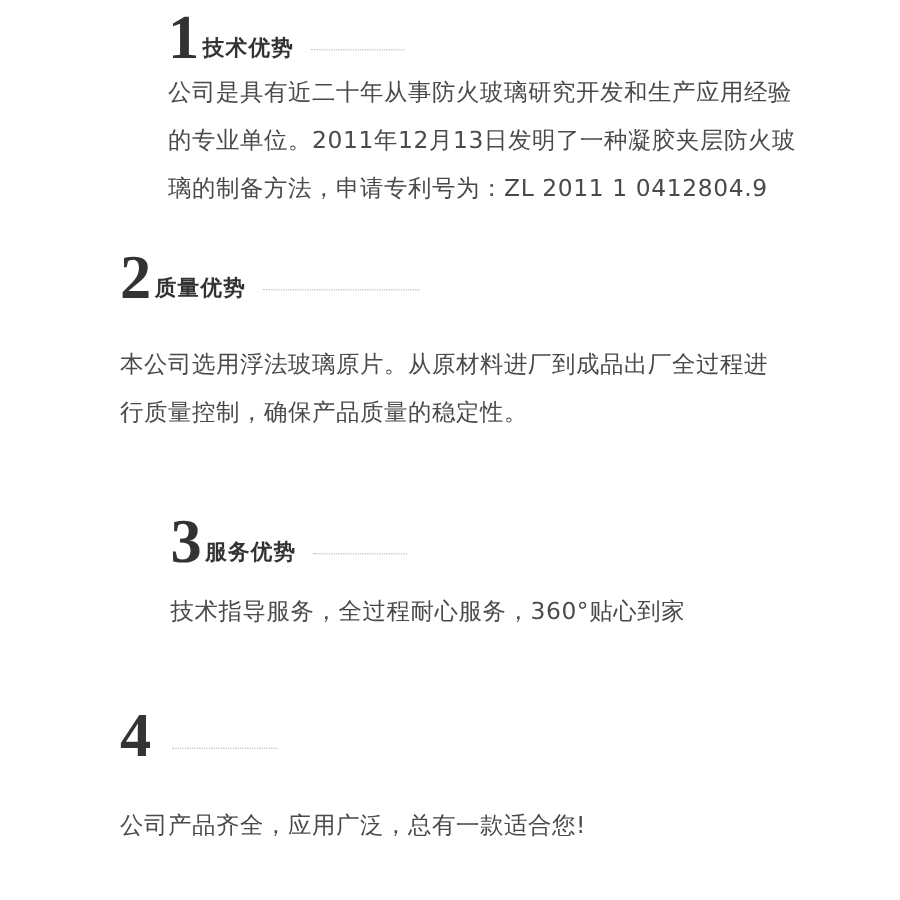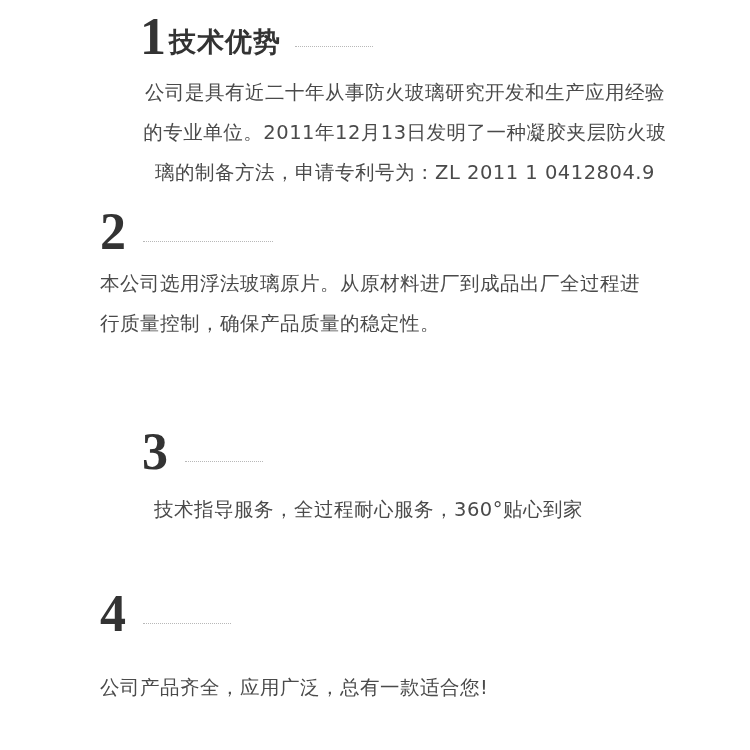--- a/index.html
+++ b/index.html
@@ -42,21 +42,21 @@
     color: #333333;
     letter-spacing: -1px;
     padding-right: 4px;
     position: relative;
     top: 2px;
   }
 
   .title {
     font-family: "DejaVu Sans", "Liberation Sans", sans-serif;
     font-weight: bold;
-    font-size: 27px;
+    font-size: 18px;
     line-height: 1;
     color: #333333;
     letter-spacing: 1px;
     padding-bottom: 2px;
     margin-top: 20px;
   }
 
   .rule {
     flex: 1 1 auto;
     height: 1px;
@@ -68,27 +68,27 @@
   .body-text {
     font-family: "DejaVu Sans", "Liberation Sans", sans-serif;
     font-size: 19.5px;
     line-height: 40px;
     color: #4a4a4a;
     letter-spacing: 0.5px;
   }
 
   
   #sec-1 { left: 140px; top: 8px;   width: 535px; }
-  #sec-1 .body-text { margin-top: 16px; width: 530px; text-align: center; }
+  #sec-1 .body-text { margin-top: 5px; width: 530px; }
 
   #sec-2 { left: 100px; top: 208px; width: 555px; }
-  #sec-2 .body-text { margin-top: 12px; width: 552px; }
+  #sec-2 .body-text { margin-top: 33px; width: 552px; font-family: Liberation Mono, monospace; }
 
   #sec-3 { left: 142px; top: 428px; width: 430px; }
-  #sec-3 .body-text { margin-top: 18px; width: 430px; margin-left: 12px; }
+  #sec-3 .body-text { margin-top: 18px; width: 430px; }
 
   #sec-4 { left: 100px; top: 590px; width: 400px; }
   #sec-4 .body-text { margin-top: 34px; width: 400px; }
 
   .rule-1 { width: 78px; flex: 0 0 78px; }
   .rule-2 { width: 130px; flex: 0 0 130px; }
   .rule-3 { width: 78px; flex: 0 0 78px; }
   .rule-4 { width: 88px; flex: 0 0 88px; }
 </style>
 </head>
@@ -101,28 +101,30 @@
       <span class="num">1</span>
       <span class="title">技术优势</span>
       <span class="rule rule-1"></span>
     </div>
     <div class="body-text">公司是具有近二十年从事防火玻璃研究开发和生产应用经验的专业单位。2011年12月13日发明了一种凝胶夹层防火玻璃的制备方法，申请专利号为：ZL 2011 1 0412804.9</div>
   </div>
 
   <div class="section" id="sec-2">
     <div class="head">
       <span class="num">2</span>
+      <span class="title">质量优势</span>
       <span class="rule rule-2"></span>
     </div>
     <div class="body-text">本公司选用浮法玻璃原片。从原材料进厂到成品出厂全过程进行质量控制，确保产品质量的稳定性。</div>
   </div>
 
   <div class="section" id="sec-3">
     <div class="head">
       <span class="num">3</span>
+      <span class="title">服务优势</span>
       <span class="rule rule-3"></span>
     </div>
     <div class="body-text">技术指导服务，全过程耐心服务，360°贴心到家</div>
   </div>
 
   <div class="section" id="sec-4">
     <div class="head">
       <span class="num">4</span>
       <span class="rule rule-4"></span>
     </div>

